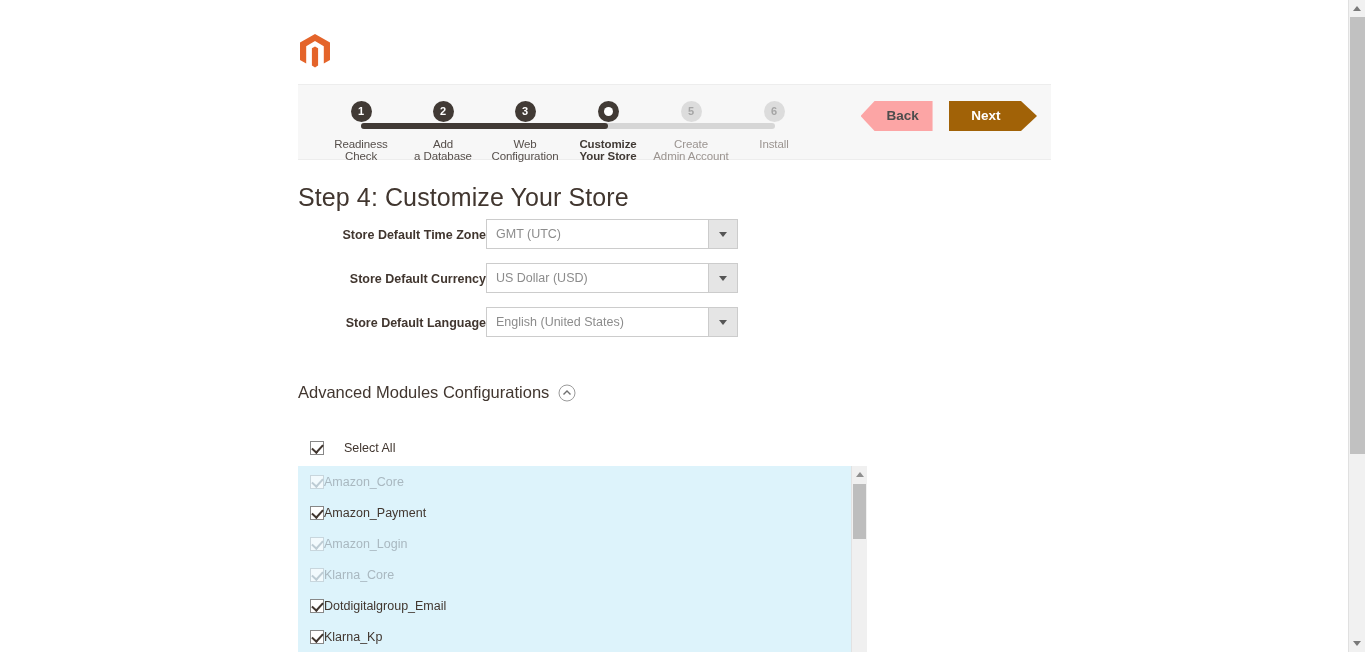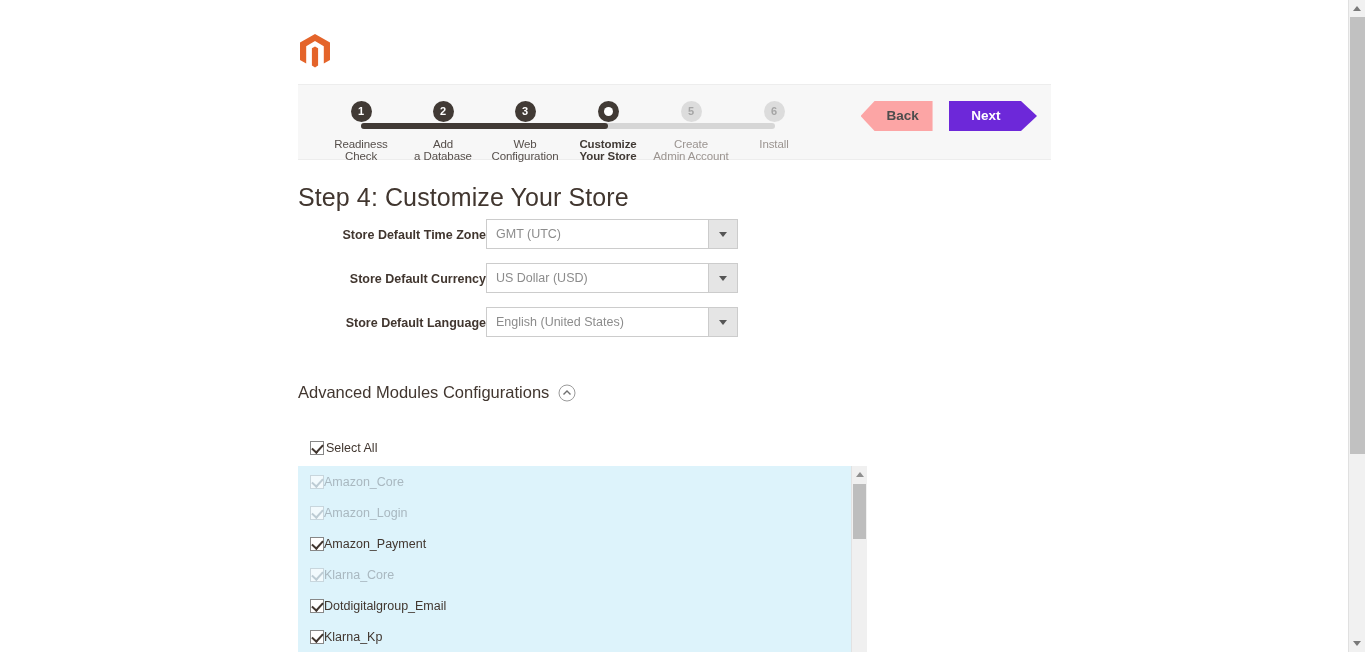--- a/index.html
+++ b/index.html
@@ -152,21 +152,21 @@
     width: 72px;
     background: #fca5a5;
     color: #4d4d4d;
     text-align: center;
     padding-left: 12px;
     margin-right: 12px;
     clip-path: polygon(14px 0, 100% 0, 100% 100%, 14px 100%, 0 50%);
   }
   .btn-next {
     width: 88px;
-    background: #6d28d9;
+    background: #a16207;
     color: #ffffff;
     text-align: center;
     padding-right: 14px;
     clip-path: polygon(0 0, calc(100% - 16px) 0, 100% 50%, calc(100% - 16px) 100%, 0 100%);
   }
 
   
   .page-title {
     position: absolute;
     left: 298px;
@@ -262,21 +262,21 @@
     display: inline-block;
     cursor: pointer;
   }
 
   .select-all-row {
     position: absolute;
     left: 310px;
     top: 441px;
     display: flex;
     align-items: center;
-    gap: 2px;
+    gap: 20px;
   }
   .select-all-label {
     font-size: 12.5px;
     color: #41362f;
   }
 
   
   .cb {
     width: 14px; height: 14px;
     border: 1px solid #878787;
@@ -534,28 +534,28 @@
     </div>
 
     <div class="module-panel">
       <div class="module-list">
 
         <div class="module-row disabled">
           <span class="cb checked disabled"></span>
           <span class="module-label">Amazon_Core</span>
         </div>
 
+        <div class="module-row">
+          <span class="cb checked"></span>
+          <span class="module-label">Amazon_Payment</span>
+        </div>
+
         <div class="module-row disabled">
           <span class="cb checked disabled"></span>
           <span class="module-label">Amazon_Login</span>
-        </div>
-
-        <div class="module-row">
-          <span class="cb checked"></span>
-          <span class="module-label">Amazon_Payment</span>
         </div>
 
         <div class="module-row disabled">
           <span class="cb checked disabled"></span>
           <span class="module-label">Klarna_Core</span>
         </div>
 
         <div class="module-row">
           <span class="cb checked"></span>
           <span class="module-label">Dotdigitalgroup_Email</span>

